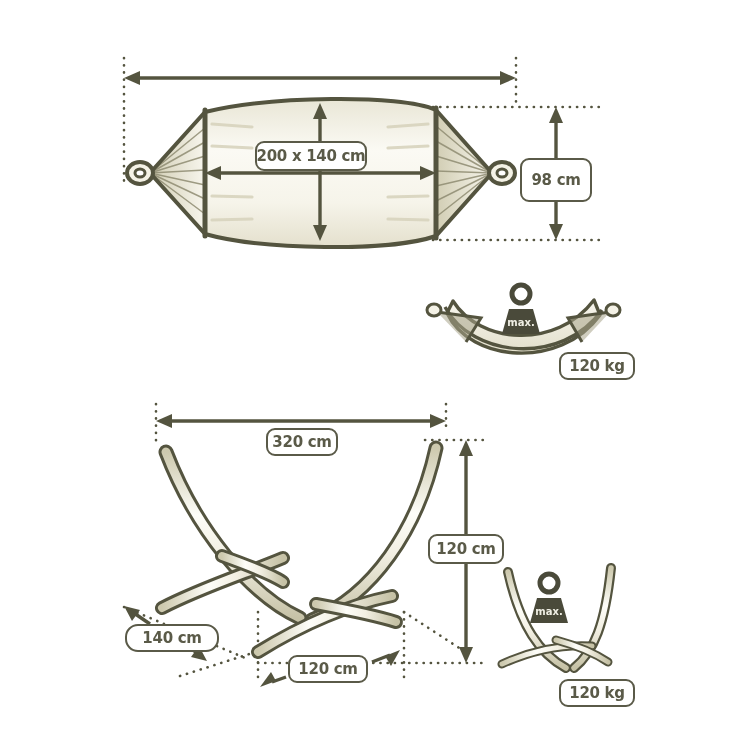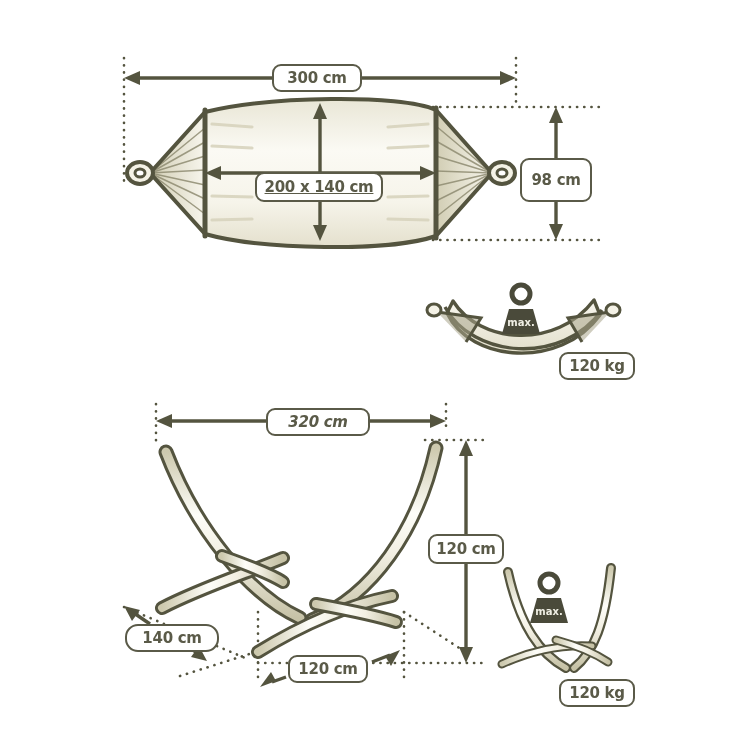--- a/index.html
+++ b/index.html
@@ -235,29 +235,28 @@
       <path d="M502 664 C 528 652 560 644 592 646" fill="none" stroke="url(#tubeGrad)" stroke-width="5" stroke-linecap="round"></path>
       <path d="M556 640 C 578 646 596 654 608 662" fill="none" stroke="#54543f" stroke-width="9" stroke-linecap="round"></path>
       <path d="M556 640 C 578 646 596 654 608 662" fill="none" stroke="url(#tubeGrad)" stroke-width="5" stroke-linecap="round"></path>
 
       <circle cx="549" cy="583" r="9" fill="none" stroke="#4a4a3a" stroke-width="5"></circle>
       <path d="M537 598 L561 598 L568 623 L530 623 Z" fill="#4a4a3a"></path>
       <text x="549" y="615" text-anchor="middle" font-family="DejaVu Sans, sans-serif" font-size="10" font-weight="bold" fill="#efeee4">max.</text>
     </g>
   </svg>
 
-  <div class="pill md" style="left:272px;top:64px;width:90px;height:28px;">300 cm</div>
-
-  <div class="pill md" style="left:255px;top:172px;width:128px;height:30px;text-decoration:underline;">200 x 140 cm</div>
+
+  <div class="pill md" style="left:255px;top:141px;width:112px;height:30px;">200 x 140 cm</div>
 
   <div class="pill md" style="left:520px;top:158px;width:72px;height:44px;">98 cm</div>
 
   <div class="pill md" style="left:559px;top:352px;width:76px;height:28px;">120 kg</div>
 
-  <div class="pill md" style="left:266px;top:408px;width:104px;height:28px;font-style:italic;">320 cm</div>
+  <div class="pill md" style="left:266px;top:428px;width:72px;height:28px;">320 cm</div>
 
   <div class="pill md" style="left:428px;top:534px;width:76px;height:30px;">120 cm</div>
 
   <div class="pill md" style="left:125px;top:624px;width:94px;height:28px;border-radius:13px;">140 cm</div>
 
   <div class="pill md" style="left:288px;top:655px;width:80px;height:28px;">120 cm</div>
 
   <div class="pill md" style="left:559px;top:679px;width:76px;height:28px;">120 kg</div>
 
 </div>

